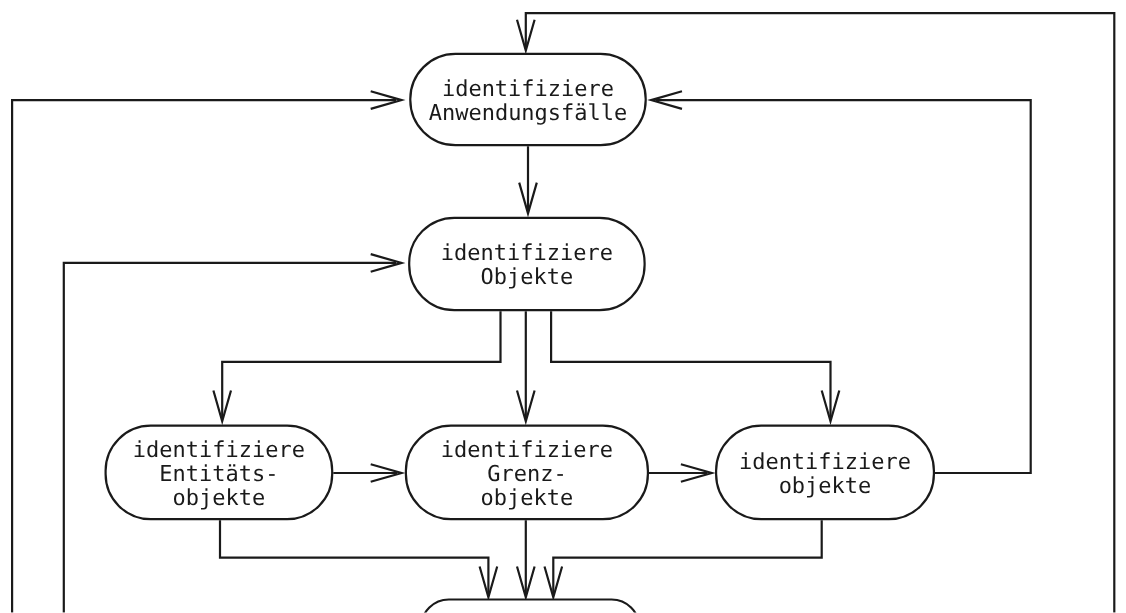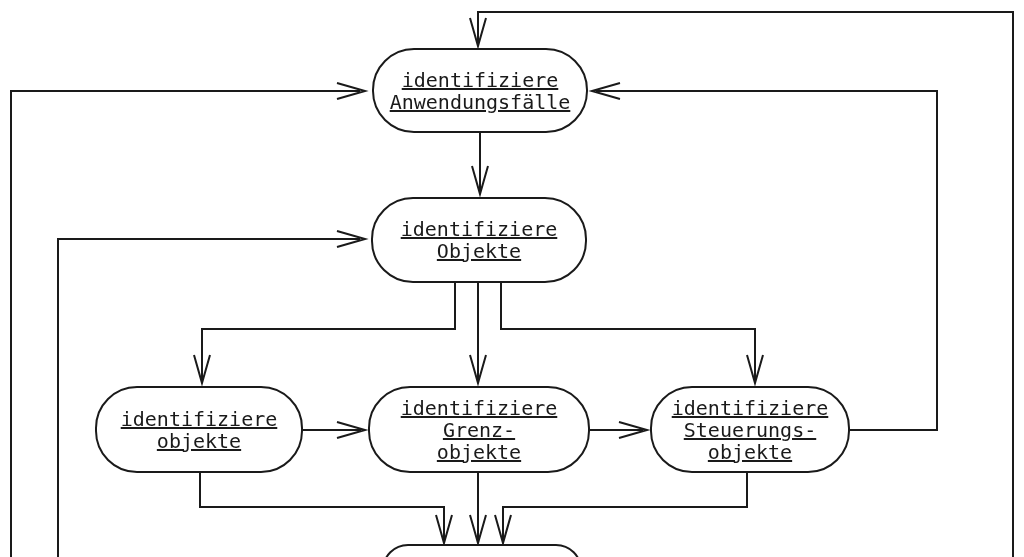--- a/index.html
+++ b/index.html
@@ -34,21 +34,21 @@
     background: var(--bg);
     display: flex;
     flex-direction: column;
     align-items: center;
     justify-content: center;
     text-align: center;
     font-size: 20px;
     line-height: 22px;
     white-space: nowrap;
   }
-  .node span { display: block; text-decoration: underline; }
+  .node span { display: block; }
   .node.partial { border-radius: 26px; }
 </style>
 </head>
 <body>
 
 <div class="stage">
 
   <svg class="wires" viewBox="0 0 1024 557" aria-hidden="true">
 
     <g>
@@ -122,32 +122,32 @@
     <span>Anwendungsfälle</span>
   </div>
 
   <div class="node" style="left:371px; top:197px; width:216px; height:86px;">
     <span>identifiziere</span>
     <span>Objekte</span>
   </div>
 
   <div class="node" style="left:95px; top:386px; width:208px; height:87px;">
     <span>identifiziere</span>
+    <span>Entitäts-</span>
     <span>objekte</span>
   </div>
 
   <div class="node" style="left:368px; top:386px; width:222px; height:87px;">
     <span>identifiziere</span>
     <span>Grenz-</span>
     <span>objekte</span>
   </div>
 
   <div class="node" style="left:650px; top:386px; width:200px; height:87px;">
     <span>identifiziere</span>
-    <span>Steuerungs-</span>
     <span>objekte</span>
   </div>
 
   <div class="node partial" style="left:382px; top:544px; width:200px; height:80px;">
     <span></span>
   </div>
 
 </div>
 
 </body></html>

